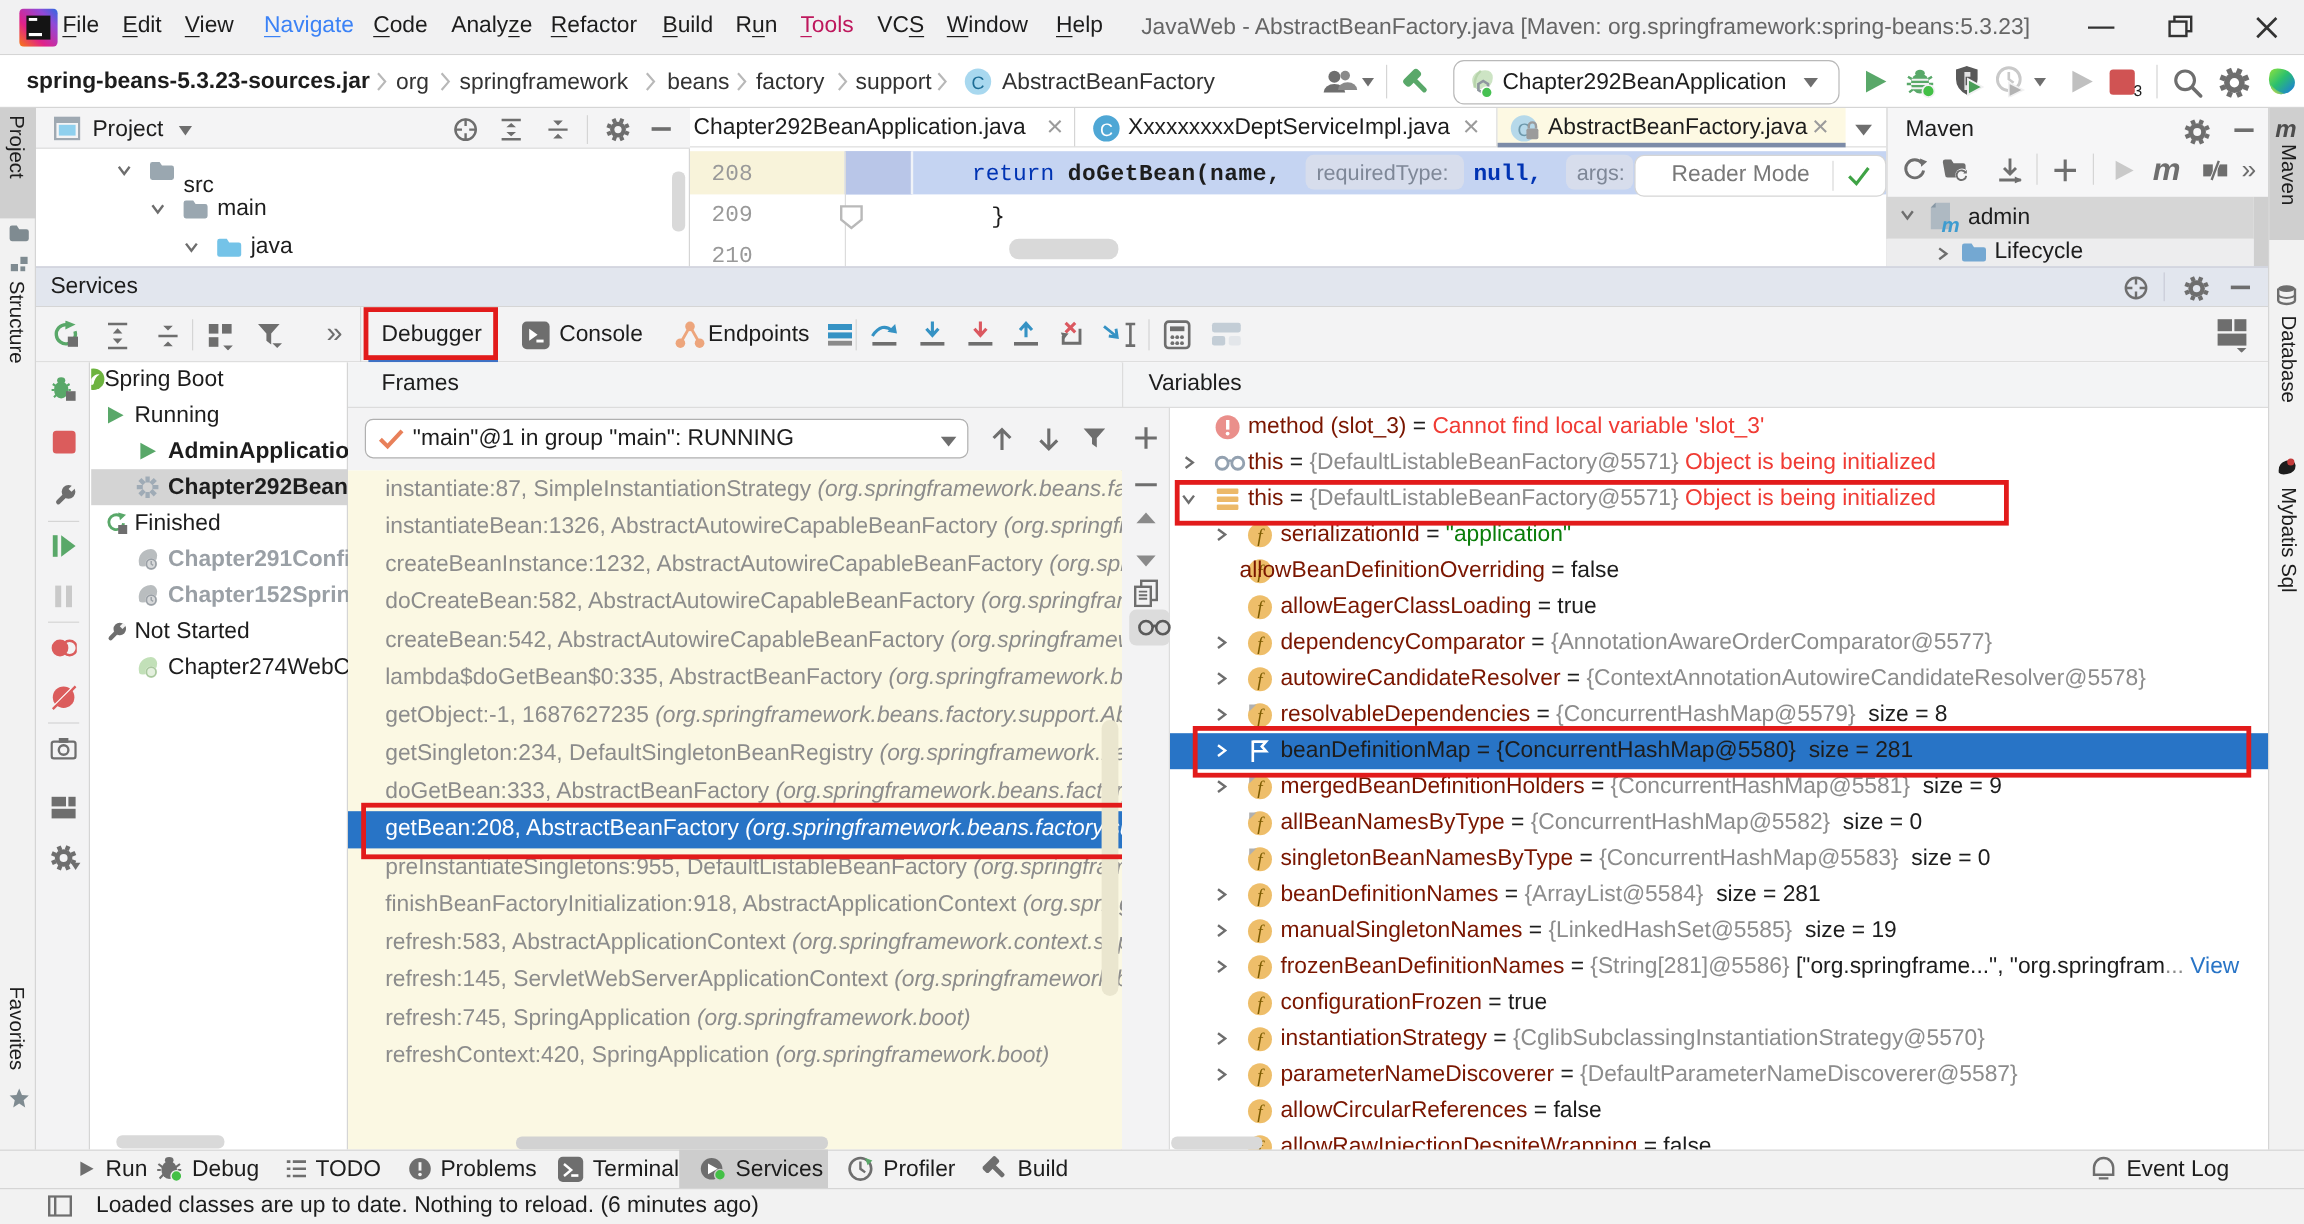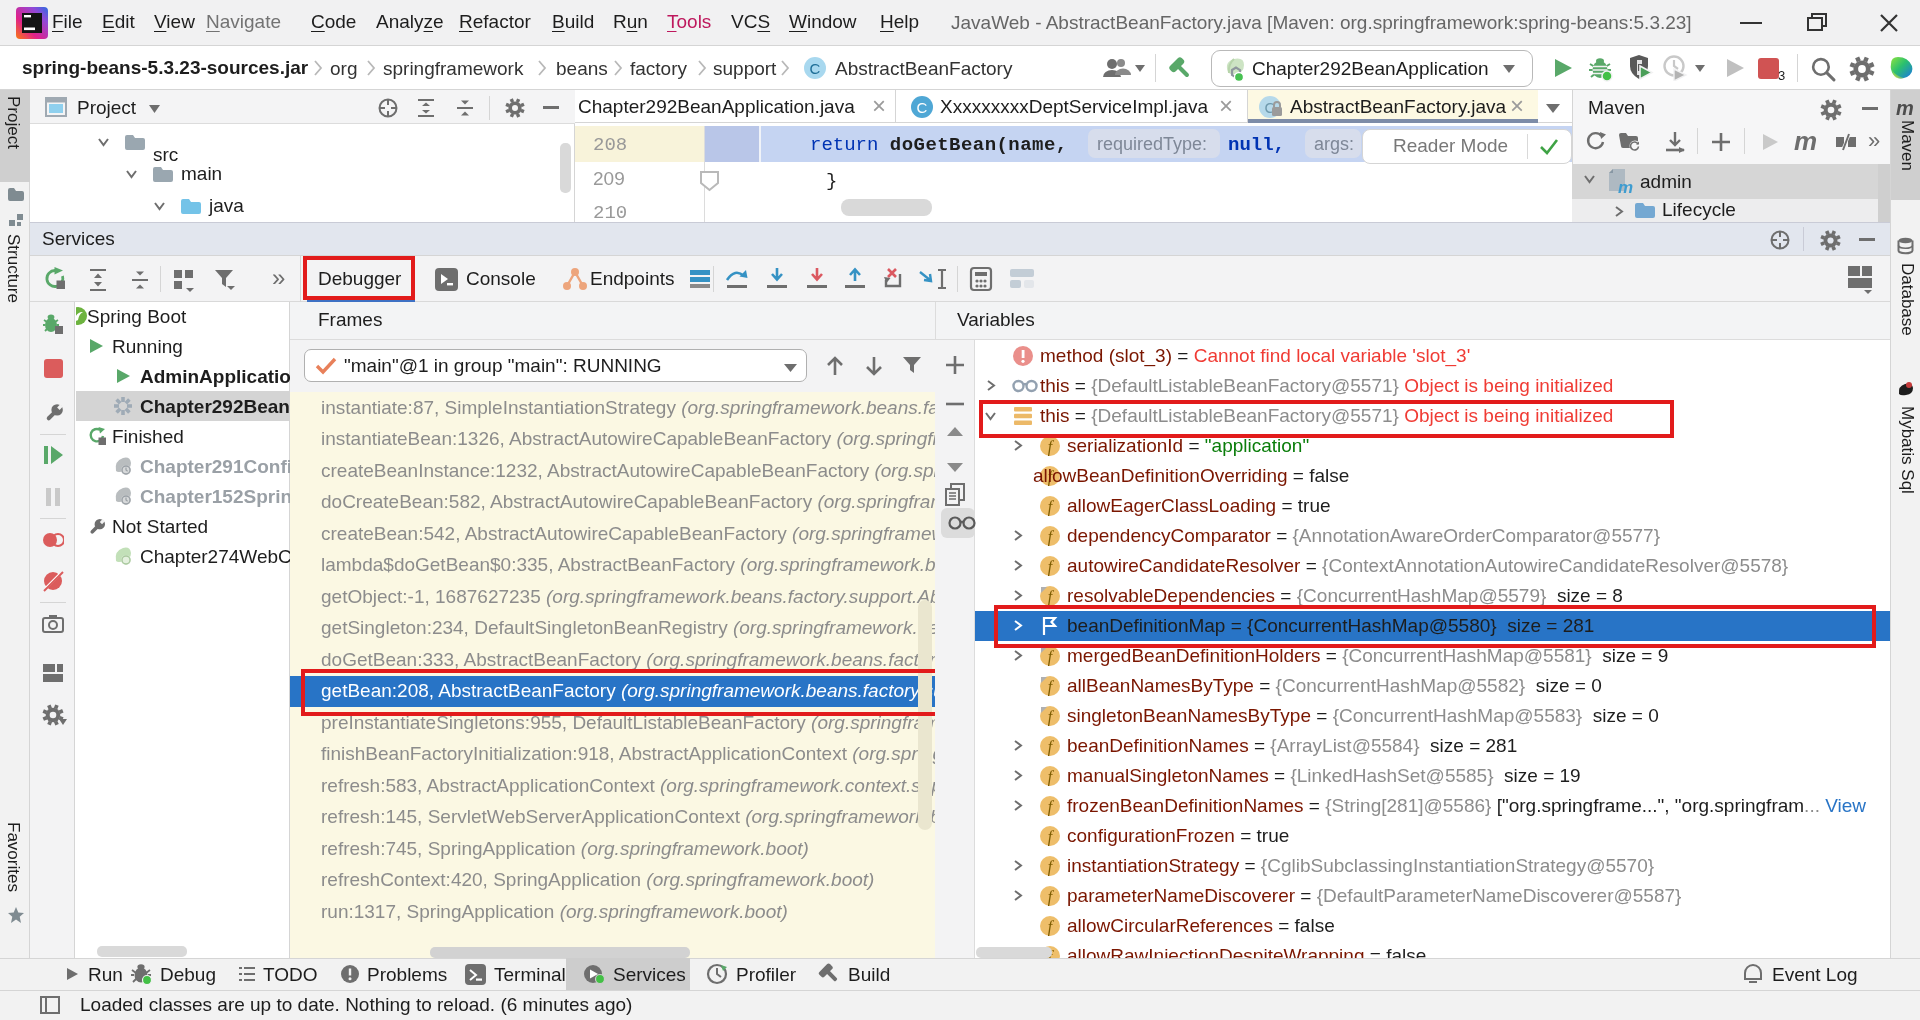--- a/index.html
+++ b/index.html
@@ -20,21 +20,21 @@
         </linearGradient>
       </defs>
       <rect x="0" y="0" width="32" height="32" rx="4" fill="url(#lg1)"></rect>
       <rect x="6" y="6" width="20" height="20" fill="#141414"></rect>
       <rect x="8" y="8" width="7" height="2.4" fill="#fff"></rect>
       <rect x="8" y="20.5" width="11" height="2.6" fill="#fff"></rect>
     </svg>
 <div class="abs" style="left:52px;top:11px;font-size:19px;color:#1d1d1d"><span class="u">F</span>ile</div>
 <div class="abs" style="left:102px;top:11px;font-size:19px;color:#1d1d1d"><span class="u">E</span>dit</div>
 <div class="abs" style="left:154px;top:11px;font-size:19px;color:#1d1d1d"><span class="u">V</span>iew</div>
-<div class="abs" style="left:206px;top:11px;font-size:19px;color:#737373"><span class="u">N</span>avigate</div>
+<div class="abs" style="left:220px;top:11px;font-size:19px;color:#3b82f6"><span class="u">N</span>avigate</div>
 <div class="abs" style="left:311px;top:11px;font-size:19px;color:#1d1d1d"><span class="u">C</span>ode</div>
 <div class="abs" style="left:376px;top:11px;font-size:19px;color:#1d1d1d">Analy<span class="u">z</span>e</div>
 <div class="abs" style="left:459px;top:11px;font-size:19px;color:#1d1d1d"><span class="u">R</span>efactor</div>
 <div class="abs" style="left:552px;top:11px;font-size:19px;color:#1d1d1d"><span class="u">B</span>uild</div>
 <div class="abs" style="left:613px;top:11px;font-size:19px;color:#1d1d1d">R<span class="u">u</span>n</div>
 <div class="abs" style="left:667px;top:11px;font-size:19px;color:#be185d"><span class="u">T</span>ools</div>
 <div class="abs" style="left:731px;top:11px;font-size:19px;color:#1d1d1d">VC<span class="u">S</span></div>
 <div class="abs" style="left:789px;top:11px;font-size:19px;color:#1d1d1d"><span class="u">W</span>indow</div>
 <div class="abs" style="left:880px;top:11px;font-size:19px;color:#1d1d1d"><span class="u">H</span>elp</div>
 <div class="abs" style="left:951px;top:12px;font-size:19px;color:#666">JavaWeb - AbstractBeanFactory.java [Maven: org.springframework:spring-beans:5.3.23]</div>
@@ -278,21 +278,21 @@
 <div class="abs" style="left:1248px;top:119px;width:290px;height:4px;background:#7d8ca8"></div>
 <svg class="abs" style="left:1545px;top:103px;" width="16" height="11" viewBox="0 0 16 11">
       <path d="M1 1 L8 10 L15 1 Z" fill="#6e6e6e"></path>
     </svg>
 <div class="abs" style="left:575px;top:123px;width:997px;height:99px;background:#fff"></div>
 <div class="abs" style="left:575px;top:126px;width:129px;height:36px;background:#f8f3da"></div>
 <div class="abs" style="left:704px;top:126px;width:868px;height:36px;background:#c5d4f2"></div>
 <div class="abs" style="left:704px;top:126px;width:56px;height:36px;background:#b9c6e8"></div>
 <div class="abs" style="left:759px;top:126px;width:2px;height:36px;background:#f0f3f8"></div>
 <div class="abs" style="left:593px;top:134px;font-size:19px;color:#999;font-family:'Liberation Mono',monospace">208</div>
-<div class="abs" style="left:593px;top:168px;font-size:19px;color:#999;font-family:Liberation Sans, sans-serif">209</div>
+<div class="abs" style="left:593px;top:168px;font-size:19px;color:#999;font-family:Liberation Mono, monospace">209</div>
 <div class="abs" style="left:593px;top:202px;font-size:19px;color:#999;font-family:'Liberation Mono',monospace">210</div>
 <div class="abs" style="left:704px;top:126px;width:1px;height:96px;background:#dcdcdc"></div>
 <div class="abs" style="left:810px;top:134px;font-size:19px;font-family:'Liberation Mono',monospace;white-space:pre"><span style="color:#0033b3">return</span> <span style="font-weight:bold;letter-spacing:0.45px">doGetBean(name,</span></div>
 <div class="abs" style="left:1088px;top:129px;width:132px;height:29px;background:#d7ddec;border-radius:7px"></div>
 <div class="abs" style="left:1097px;top:134px;font-size:18px;color:#7e8797">requiredType:</div>
 <div class="abs" style="left:1228px;top:134px;font-size:19px;color:#0033b3;font-family:'Liberation Mono',monospace;font-weight:bold">null,</div>
 <div class="abs" style="left:1305px;top:129px;width:56px;height:29px;background:#d7ddec;border-radius:7px"></div>
 <div class="abs" style="left:1314px;top:134px;font-size:18px;color:#7e8797">args:</div>
 <div class="abs" style="left:1362px;top:129px;width:210px;height:35px;background:#fff;border:1px solid #d5d5d5;border-radius:8px"></div>
 <div class="abs" style="left:1393px;top:135px;font-size:19px;color:#787878">Reader Mode</div>
@@ -676,23 +676,20 @@
       </div>
       <div style="height:31.5px;display:flex;align-items:center;padding-left:31px;white-space:nowrap;color:#8c8c8c">
         <span>refresh:145, ServletWebServerApplicationContext&nbsp;<span class="it">(org.springframework.boot.web.servlet.context)</span></span>
       </div>
       <div style="height:31.5px;display:flex;align-items:center;padding-left:31px;white-space:nowrap;color:#8c8c8c">
         <span>refresh:745, SpringApplication&nbsp;<span class="it">(org.springframework.boot)</span></span>
       </div>
       <div style="height:31.5px;display:flex;align-items:center;padding-left:31px;white-space:nowrap;color:#8c8c8c">
         <span>refreshContext:420, SpringApplication&nbsp;<span class="it">(org.springframework.boot)</span></span>
       </div>
-      <div style="height:31.5px;display:flex;align-items:center;padding-left:31px;white-space:nowrap;color:#8c8c8c">
-        <span>run:1317, SpringApplication&nbsp;<span class="it">(org.springframework.boot)</span></span>
-      </div>
     </div>
 <div class="abs" style="left:918px;top:600px;width:14px;height:230px;background:#eae6cf;border-radius:7px"></div>
 <div class="abs" style="left:430px;top:947px;width:260px;height:11px;background:#d2d2d2;border-radius:5px"></div>
 <div class="abs" style="left:301px;top:669px;width:641px;height:47px;border:4px solid #e21b1b"></div>
 <div class="abs" style="left:935px;top:302px;width:955px;height:656px;background:#fff"></div>
 <div class="abs" style="left:935px;top:302px;width:955px;height:38px;background:#f3f4f5;border-bottom:1px solid #dcdcdc"></div>
 <div class="abs" style="left:935px;top:302px;width:1px;height:38px;background:#dcdcdc"></div>
 <div class="abs" style="left:957px;top:309px;font-size:19px">Variables</div>
 <div class="abs" style="left:935px;top:340px;width:40px;height:618px;background:#f3f3f4;border-right:1px solid #dcdcdc"></div>
 <svg class="abs" style="left:944px;top:354px;" width="22" height="22" viewBox="0 0 22 22">

